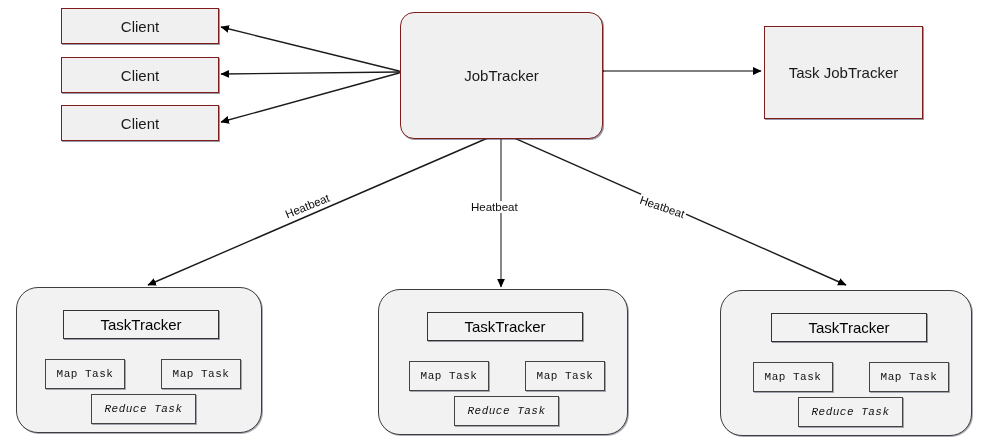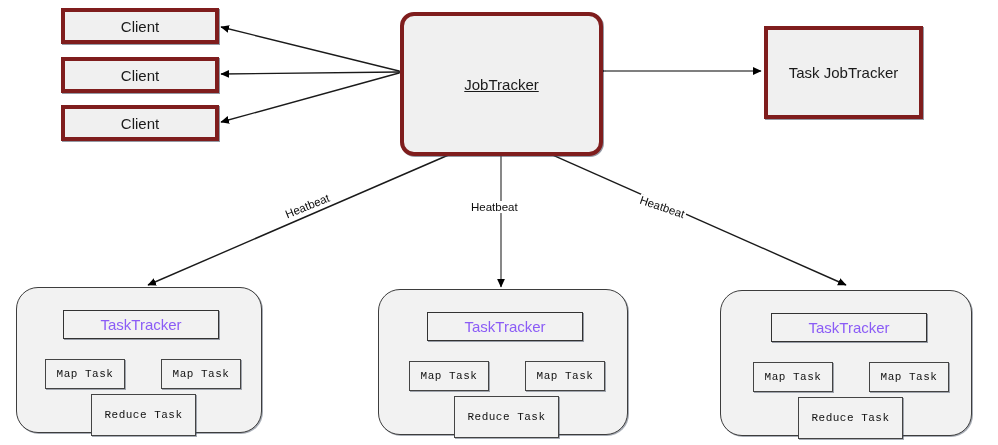--- a/index.html
+++ b/index.html
@@ -22,41 +22,40 @@
     left: 0;
     top: 0;
     width: 998px;
     height: 445px;
     pointer-events: none;
   }
   .node {
     position: absolute;
     box-sizing: border-box;
     background: #f0f0f0;
-    border: 4px solid #7f1d1d;
+    border: 1px solid #7f1d1d;
     display: flex;
     align-items: center;
     justify-content: center;
     text-align: center;
     color: #1a1a1a;
     box-shadow: 1px 1px 0 rgba(60,70,90,0.55);
   }
   .client-box {
     width: 158px;
     height: 36px;
     font-size: 15px;
   }
   .jobtracker-box {
     left: 400px;
     top: 12px;
     width: 203px;
-    height: 144px;
+    height: 127px;
     border-radius: 14px;
     font-size: 15px;
-    text-decoration: underline;
   }
   .scheduler-box {
     left: 764px;
     top: 26px;
     width: 159px;
     height: 93px;
     font-size: 15px;
   }
   .tt-panel {
     position: absolute;
@@ -68,39 +67,39 @@
   }
   .tt-title {
     position: absolute;
     box-sizing: border-box;
     background: #f2f2f2;
     border: 1px solid #333333;
     display: flex;
     align-items: center;
     justify-content: center;
     font-size: 15px;
-    color: #8b5cf6;
+    color: #000000;
     box-shadow: 1px 1px 0 rgba(60,70,90,0.5);
   }
   .task-box {
     position: absolute;
     box-sizing: border-box;
     background: #f2f2f2;
     border: 1px solid #444444;
     display: flex;
     align-items: center;
     justify-content: center;
     font-family: "Liberation Mono", "DejaVu Sans Mono", monospace;
     font-size: 11px;
     letter-spacing: 0.5px;
     color: #111111;
     box-shadow: 1px 1px 0 rgba(60,70,90,0.45);
   }
   .map-box { width: 80px; height: 30px; }
-  .reduce-box { width: 105px; height: 42px; }
+  .reduce-box { width: 105px; height: 30px; font-style: italic; }
   .edge-label {
     position: absolute;
     font-size: 11.5px;
     color: #0d0d0d;
     white-space: nowrap;
     background: #ffffff;
     padding: 0 1px;
   }
 </style>
 </head>

